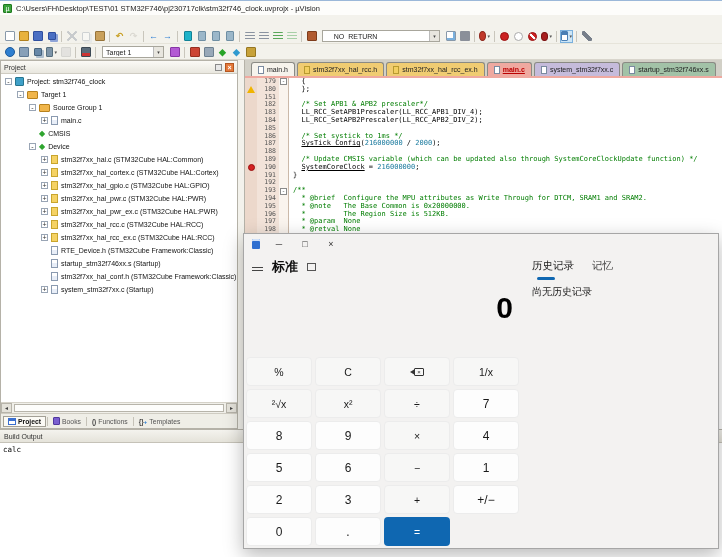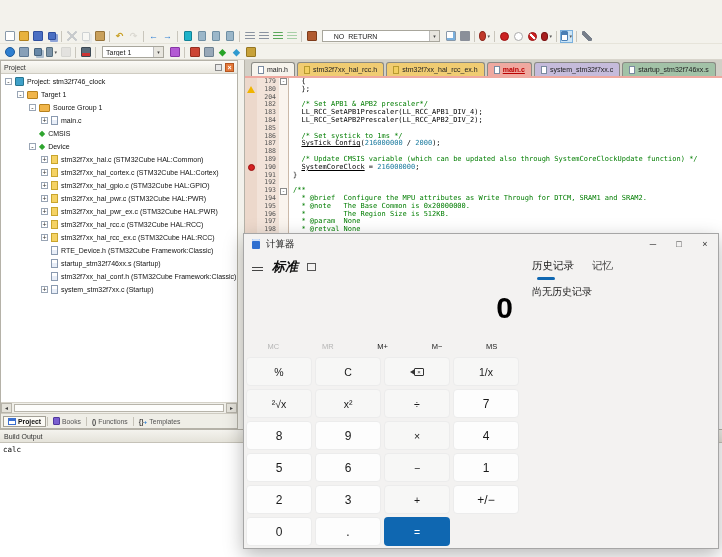--- a/index.html
+++ b/index.html
@@ -141,21 +141,21 @@
 
   
   .calc { position:absolute; left:243px; top:233px; width:476px; height:316px; background:#f3f2f1;
           border:1px solid #a6a6a6; box-shadow:0 6px 18px rgba(0,0,0,.28); z-index:10; }
   .calc-titlebar { position:absolute; left:0; top:0; width:100%; height:20px; display:flex; align-items:center; padding-left:8px; }
   .calc-app-icon { width:8px; height:10px; background:#2f6fd0; border-radius:1px; margin-right:6px;
                    box-shadow:inset 0 2px 0 #cfe0f8; }
   .calc-title { font-size:9.5px; color:#222; flex:1; }
   .win-btn { width:26px; height:18px; display:flex; align-items:center; justify-content:center;
              font-size:9px; color:#333; }
-  .calc-nav { position:absolute; left:8px; top:24px; display:flex; align-items:center; gap:9px;font-style:italic; }
+  .calc-nav { position:absolute; left:8px; top:24px; display:flex; align-items:center; gap:9px; }
   .hamburger { width:11px; height:7px; background:#444; box-shadow:0 3px 0 #f3f2f1 inset;
                background:linear-gradient(#444 0 1px,transparent 1px 3px,#444 3px 4px,transparent 4px 6px,#444 6px 7px); }
   .calc-mode { font-size:13px; font-weight:bold; color:#111; }
   .keep-on-top { width:9px; height:8px; border:1px solid #555; background:#f3f2f1; }
   .hist-tabs { position:absolute; left:288px; top:25px; display:flex; gap:18px; }
   .hist-tab { font-size:10.5px; color:#1a1a1a; }
   .hist-tab.dim { color:#444; }
   .hist-underline { position:absolute; left:293px; top:43px; width:18px; height:3px; border-radius:2px; }
   .hist-empty { position:absolute; left:288px; top:51px; font-size:10px; color:#1a1a1a; }
   .calc-display { position:absolute; left:2px; top:55px; width:273px; height:38px; text-align:right;
@@ -173,20 +173,24 @@
   .bksp { position:relative; width:10px; height:8px; border:1px solid #333; border-radius:1px; margin-left:4px;
           font-size:6px; line-height:7px; text-align:center; color:#333; }
   .bksp::before { content:""; position:absolute; left:-5px; top:0px; width:0; height:0;
                   border-top:3px solid transparent; border-bottom:3px solid transparent; border-right:5px solid #333; }
 </style>
 </head>
 <body>
 
 <div class="screen">
 
+  <div class="titlebar">
+    <span class="app-icon">µ</span>
+    <span class="title-text">C:\Users\FH\Desktop\TEST\01 STM32F746\pj230717clk\stm32f746_clock.uvprojx - µVision</span>
+  </div>
 
 
   <div class="toolbar tb1" id="tb1">
       <span class="tb-btn">
         <span class="ti ti-new-file"></span>
       </span>
       <span class="tb-btn">
         <span class="ti ti-open-file"></span>
       </span>
       <span class="tb-btn">
@@ -492,21 +496,21 @@
         <div class="code-line">
           <span class="g-marker">
             <span class="warn-tri"></span>
           </span>
           <span class="g-num">180</span>
           <span class="g-fold"></span>
           <span class="code-text"><span class="seg-p">  };</span></span>
         </div>
         <div class="code-line">
           <span class="g-marker"></span>
-          <span class="g-num">204</span>
+          <span class="g-num">151</span>
           <span class="g-fold"></span>
           <span class="code-text"></span>
         </div>
         <div class="code-line">
           <span class="g-marker"></span>
           <span class="g-num">182</span>
           <span class="g-fold"></span>
           <span class="code-text"><span class="seg-c">  /* Set APB1 &amp; APB2 prescaler*/</span></span>
         </div>
         <div class="code-line">
@@ -613,44 +617,36 @@
   </div>
 
   <div class="build-output">
     <div class="bo-header">Build Output</div>
     <div class="bo-body">calc</div>
   </div>
 
   <div class="calc">
     <div class="calc-titlebar">
       <span class="calc-app-icon"></span>
-      <span class="calc-title">计算器</span>
       <span class="win-btn">─</span>
       <span class="win-btn">□</span>
       <span class="win-btn">×</span>
     </div>
     <div class="calc-nav">
       <span class="hamburger"></span>
       <span class="calc-mode">标准</span>
       <span class="keep-on-top"></span>
     </div>
     <div class="hist-tabs">
       <span class="hist-tab">历史记录</span>
       <span class="hist-tab dim">记忆</span>
     </div>
     <div class="hist-underline" id="histbar" style="background: rgb(15, 103, 177);"></div>
     <div class="hist-empty">尚无历史记录</div>
     <div class="calc-display">0</div>
-    <div class="mem-row" id="memrow">
-        <span class="mem-btn mem-dis">MC</span>
-        <span class="mem-btn mem-dis">MR</span>
-        <span class="mem-btn">M+</span>
-        <span class="mem-btn">M−</span>
-        <span class="mem-btn">MS</span>
-      </div>
     <div class="keys" id="keys">
         <button class="ckey ckey-op">%</button>
         <button class="ckey ckey-op">C</button>
         <button class="ckey ckey-op">
           <span class="bksp">×</span>
         </button>
         <button class="ckey ckey-op">1/x</button>
         <button class="ckey ckey-op">²√x</button>
         <button class="ckey ckey-op">x²</button>
         <button class="ckey ckey-op">÷</button>

